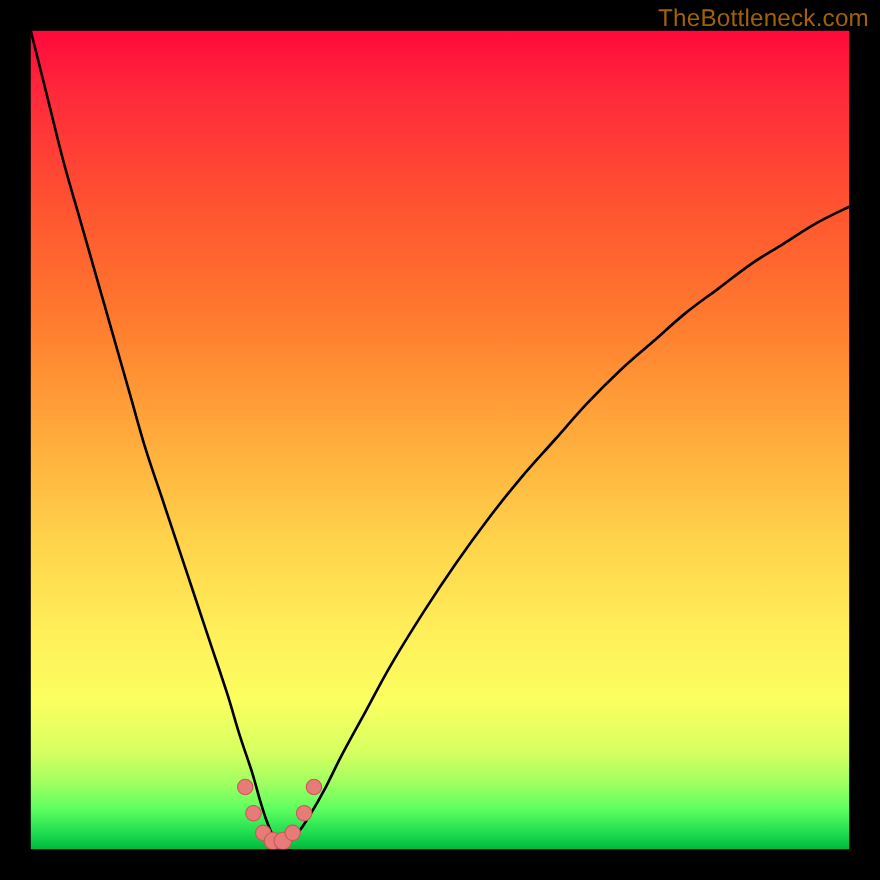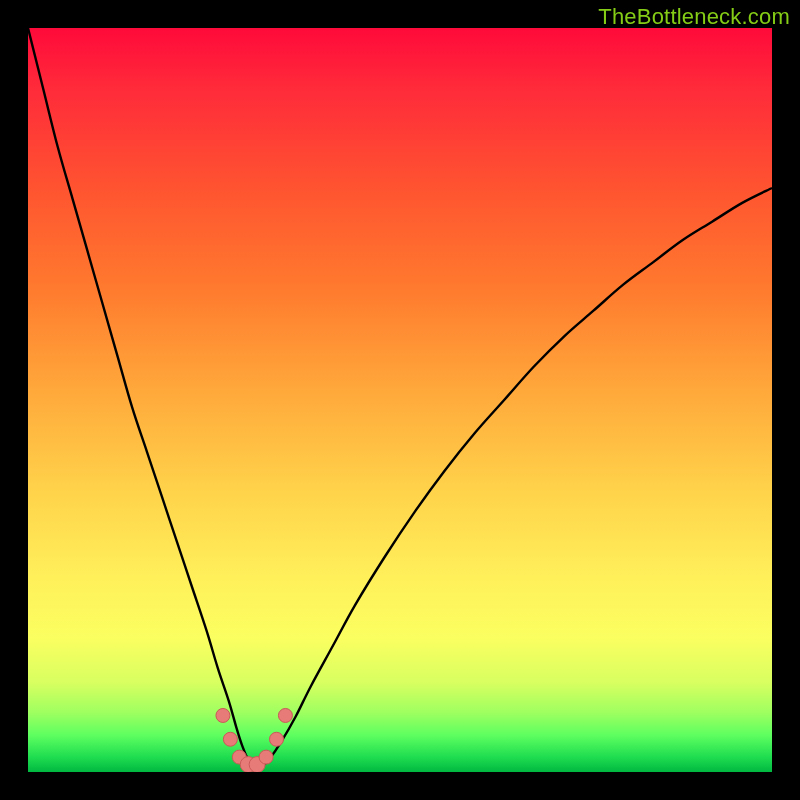--- a/index.html
+++ b/index.html
@@ -37,21 +37,21 @@
     position: absolute;
     left: 0;
     top: 0;
     width: 744px;
     height: 744px;
   }
   .watermark {
     position: absolute;
     top: 4px;
     right: 10px;
-    color: #84cc16;
+    color: #a16207;
     font-size: 22px;
     letter-spacing: 0.2px;
   }
 </style>
 </head>
 <body>
 
 <div class="frame">
   <svg class="plot-layer" viewBox="0 0 744 744" preserveAspectRatio="none">
     <path id="curve-path" fill="none" stroke="#000000" stroke-width="2.4" d="M 0.00 0.00 C 2.68 10.71, 9.52 38.09, 14.88 59.52 C 20.24 80.95, 24.40 98.95, 29.76 119.04 C 35.12 139.13, 39.28 152.37, 44.64 171.12 C 50.00 189.87, 54.16 204.45, 59.52 223.20 C 64.88 241.95, 69.04 256.53, 74.40 275.28 C 79.76 294.03, 83.92 308.61, 89.28 327.36 C 94.64 346.11, 98.80 362.03, 104.16 379.44 C 109.52 396.85, 113.68 408.01, 119.04 424.08 C 124.40 440.15, 128.56 452.65, 133.92 468.72 C 139.28 484.79, 143.44 497.29, 148.80 513.36 C 154.16 529.43, 158.32 541.93, 163.68 558.00 C 169.04 574.07, 173.87 587.91, 178.56 602.64 C 183.25 617.37, 185.70 627.12, 189.72 639.84 C 193.74 652.56, 197.53 662.61, 200.88 673.32 C 204.23 684.03, 205.91 691.32, 208.32 699.36 C 210.73 707.40, 212.26 712.34, 214.27 717.96 C 216.28 723.58, 217.87 727.13, 219.48 730.61 C 221.09 734.09, 221.46 735.56, 223.20 737.30 C 224.94 739.04, 227.01 740.28, 229.15 740.28 C 231.29 740.28, 232.83 739.04, 235.10 737.30 C 237.38 735.56, 238.59 734.76, 241.80 730.61 C 245.01 726.46, 248.27 721.87, 252.96 714.24 C 257.65 706.61, 262.48 698.24, 267.84 688.20 C 273.20 678.16, 276.02 671.16, 282.72 658.44 C 289.42 645.72, 297.00 632.25, 305.04 617.52 C 313.08 602.79, 317.99 592.67, 327.36 576.60 C 336.73 560.53, 346.41 544.98, 357.12 528.24 C 367.83 511.50, 376.17 499.00, 386.88 483.60 C 397.59 468.20, 405.93 456.74, 416.64 442.68 C 427.35 428.62, 435.69 418.20, 446.40 405.48 C 457.11 392.76, 465.45 384.05, 476.16 372.00 C 486.87 359.95, 495.21 349.90, 505.92 338.52 C 516.63 327.14, 524.97 318.80, 535.68 308.76 C 546.39 298.72, 554.73 292.09, 565.44 282.72 C 576.15 273.35, 584.49 265.38, 595.20 256.68 C 605.91 247.98, 614.25 242.40, 624.96 234.36 C 635.67 226.32, 644.01 219.41, 654.72 212.04 C 665.43 204.67, 673.77 200.14, 684.48 193.44 C 695.19 186.74, 703.53 180.87, 714.24 174.84 C 724.95 168.81, 738.64 162.64, 744.00 159.96"></path>

